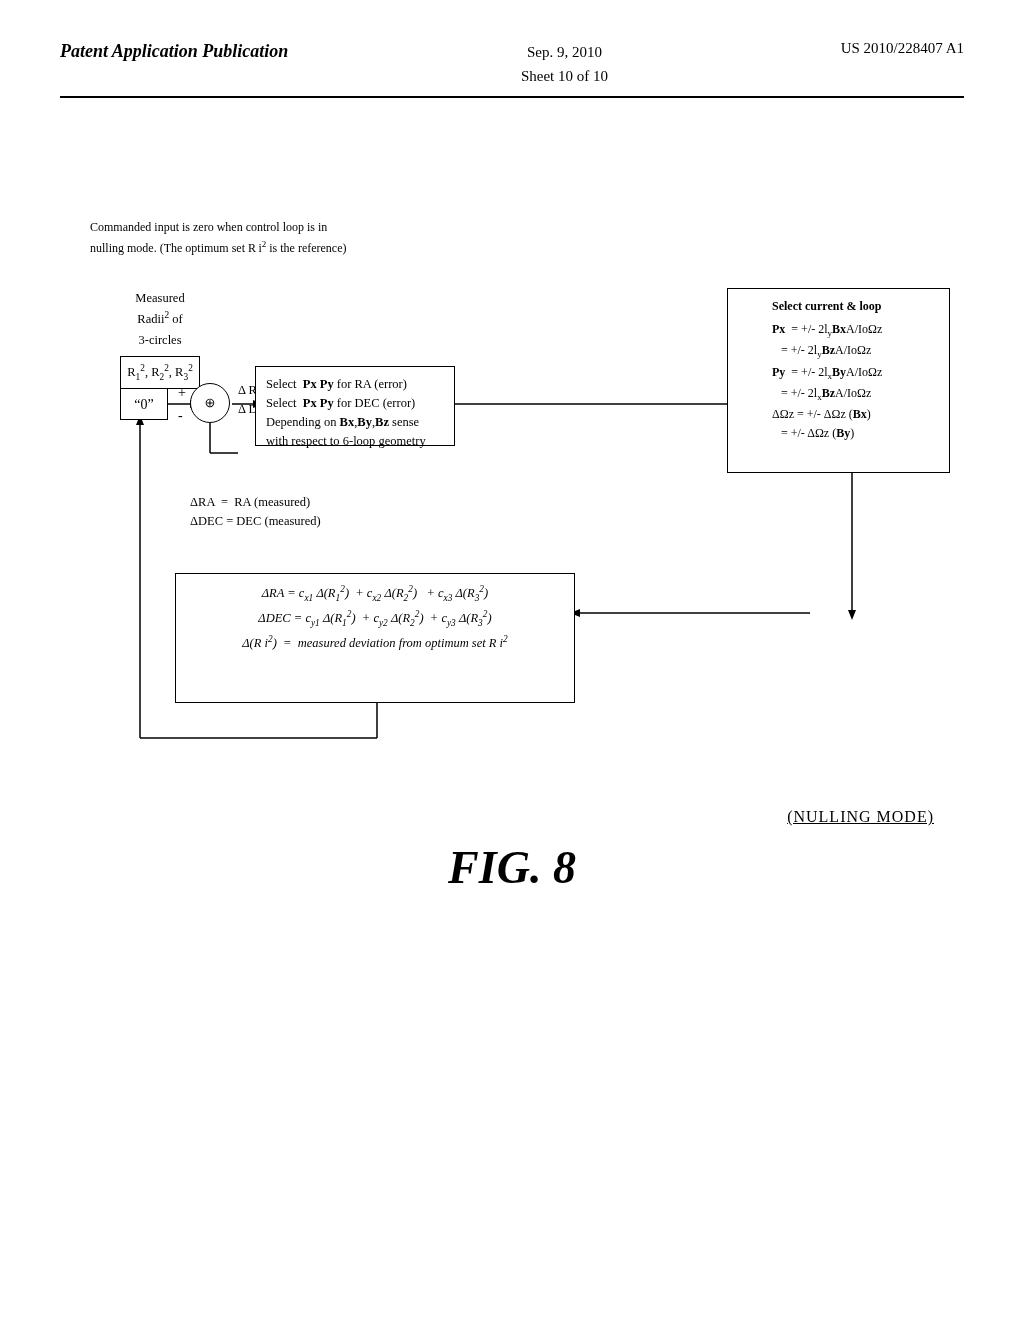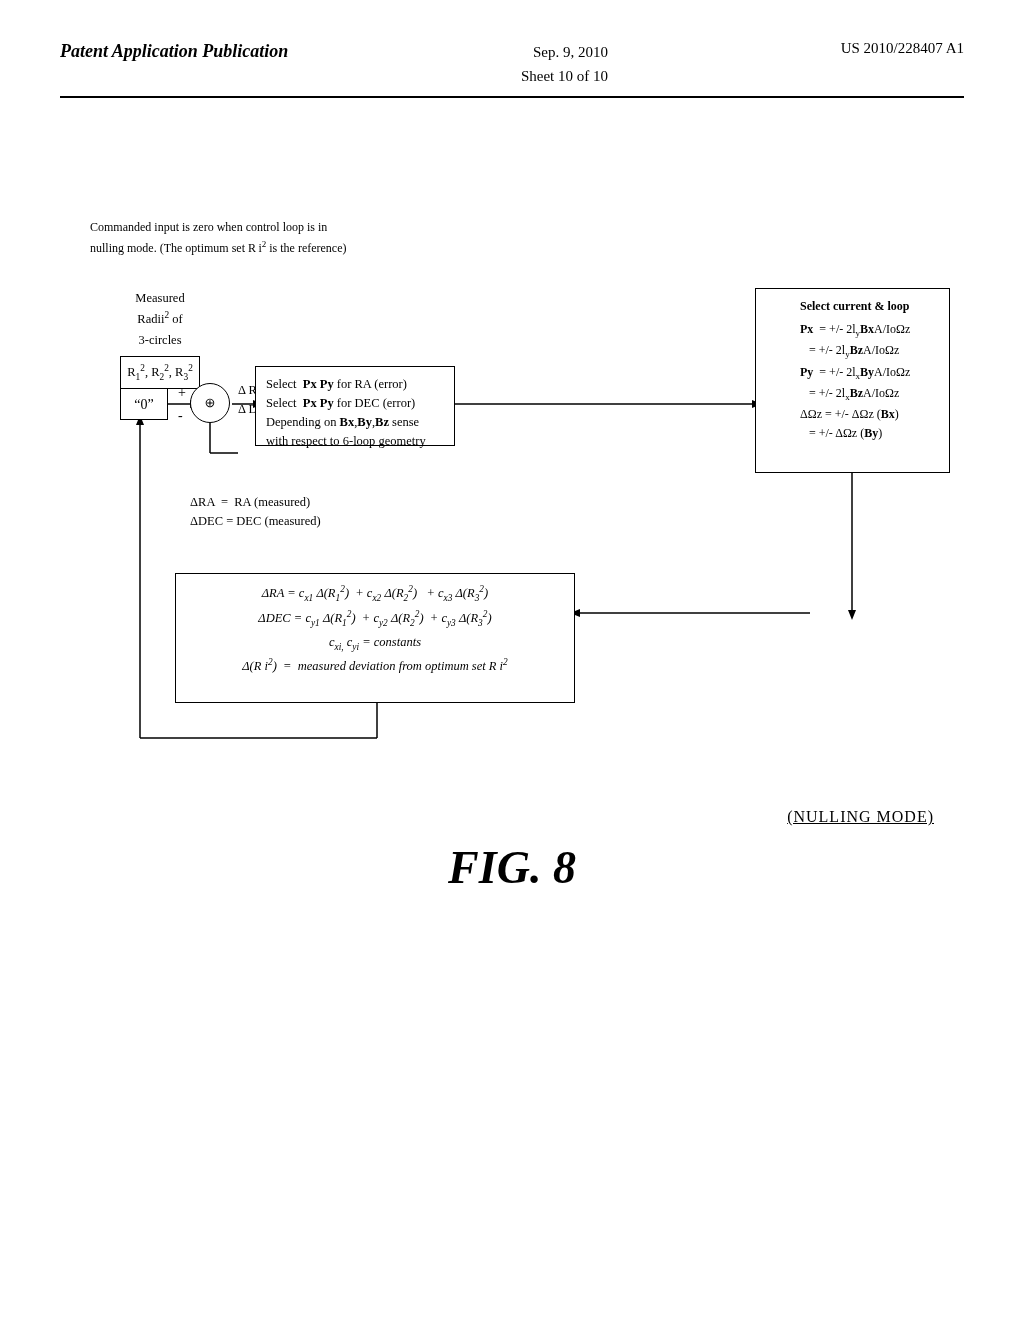--- a/index.html
+++ b/index.html
@@ -33,21 +33,21 @@
     .header-left {
       font-size: 18px;
       font-weight: bold;
       font-style: italic;
       max-width: 380px;
       line-height: 1.3;
     }
 
     .header-center {
       font-size: 15px;
-      text-align: right;
+      text-align: center;
       line-height: 1.6;
     }
 
     .header-right {
       font-size: 15px;
       text-align: right;
     }
 
     
     .diagram-area {
@@ -110,21 +110,21 @@
       left: 165px;
       top: 78px;
       width: 200px;
       height: 80px;
       font-size: 12.5px;
     }
 
     .box-select-current {
       right: 0px;
       top: 0px;
-      width: 195px;
+      width: 223px;
       height: 185px;
       font-size: 12px;
       line-height: 1.55;
       padding-left: 44px;
     }
 
     .box-equations {
       left: 85px;
       top: 285px;
       width: 400px;
@@ -300,21 +300,20 @@
         <div>ΔDEC = DEC (measured)</div>
       </div>
 
       <div class="box box-equations">
         <div>
           ΔRA = c<sub>x1</sub> Δ(R<sub>1</sub><sup>2</sup>) &nbsp;+ c<sub>x2</sub> Δ(R<sub>2</sub><sup>2</sup>) &nbsp; + c<sub>x3</sub> Δ(R<sub>3</sub><sup>2</sup>)
         </div>
         <div>
           ΔDEC = c<sub>y1</sub> Δ(R<sub>1</sub><sup>2</sup>) &nbsp;+ c<sub>y2</sub> Δ(R<sub>2</sub><sup>2</sup>) &nbsp;+ c<sub>y3</sub> Δ(R<sub>3</sub><sup>2</sup>)
         </div>
-        <div>c<sub>xi,</sub> c<sub>yi</sub> = constants</div>
         <div>Δ(R i<sup>2</sup>) &nbsp;= &nbsp;measured deviation from optimum set R i<sup>2</sup></div>
       </div>
 
       <div class="box-radii">
         <div>Measured</div>
         <div>Radii<sup>2</sup> of</div>
         <div>3-circles</div>
         <div style="margin-top:6px; border: 1.5px solid #000; padding: 4px 6px; display:inline-block;">R<sub>1</sub><sup>2</sup>, R<sub>2</sub><sup>2</sup>, R<sub>3</sub><sup>2</sup></div>
       </div>
 

